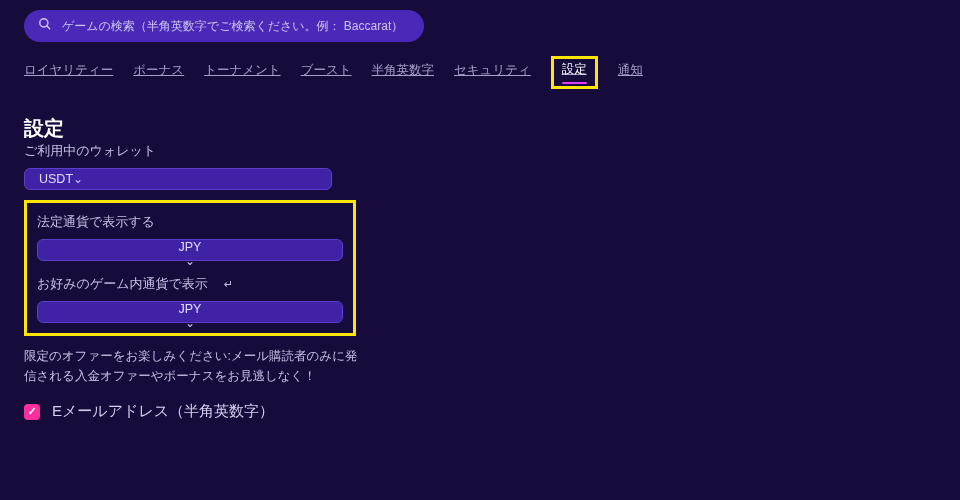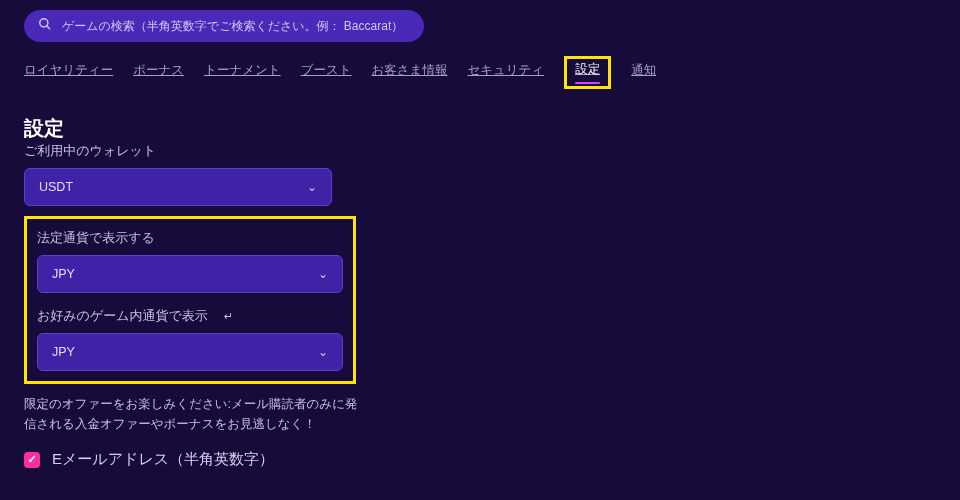--- a/index.html
+++ b/index.html
@@ -69,41 +69,40 @@
   font-weight: 700;
   margin-top: 26px;
 }
 .field-label {
   color: #c7c1e5;
   font-size: 13px;
 }
 .select {
   margin-top: 8px;
   width: 308px;
-  height: 38px;
+  height: 22px;
   background: #3f22a6;
   border: 1px solid #5c3ec9;
   border-radius: 6px;
   display: flex;
   align-items: center;
-  justify-content: space-between;
   padding: 0 14px;
   font-size: 12.5px;
   color: #e2dcff;
   cursor: pointer;
 }
 .select .chev { font-size: 12px; color: #cfc6f0; }
 .hl-group {
   border: 3px solid #ffe600;
   padding: 6px 10px 10px 10px;
   margin-top: 10px;
   width: 332px;
 }
 .hl-group .field-label { margin-top: 4px; }
-.hl-group .select { width: 100%; }
+.hl-group .select { width: 100%; flex-direction: column; }
 .hl-group .row2 { display:flex; align-items:center; gap:16px; margin-top:14px;}
 .hl-group .row2 .ret { color:#c7c1e5; font-size:11px; }
 .desc {
   color:#c7c1e5;
   font-size:12.5px;
   line-height:1.6;
   margin-top:10px;
   max-width: 380px;
 }
 .chk-row { display:flex; align-items:center; gap:12px; margin-top:16px; }
@@ -127,21 +126,21 @@
         </svg>
     </span>
     <input type="text" placeholder="ゲームの検索（半角英数字でご検索ください。例： Baccarat）" style="">
   </div>
 
   <div class="tabs">
     <div class="tab">ロイヤリティー</div>
     <div class="tab">ボーナス</div>
     <div class="tab">トーナメント</div>
     <div class="tab">ブースト</div>
-    <div class="tab">お客さま情報</div>
+    <div class="tab">半角英数字</div>
     <div class="tab">セキュリティ</div>
     <div class="highlight-box-tab">
       <div class="tab active">設定</div>
     </div>
     <div class="tab">通知</div>
   </div>
 
   <h2 class="section-title">設定</h2>
 
   <div class="field-label">ご利用中のウォレット</div>

